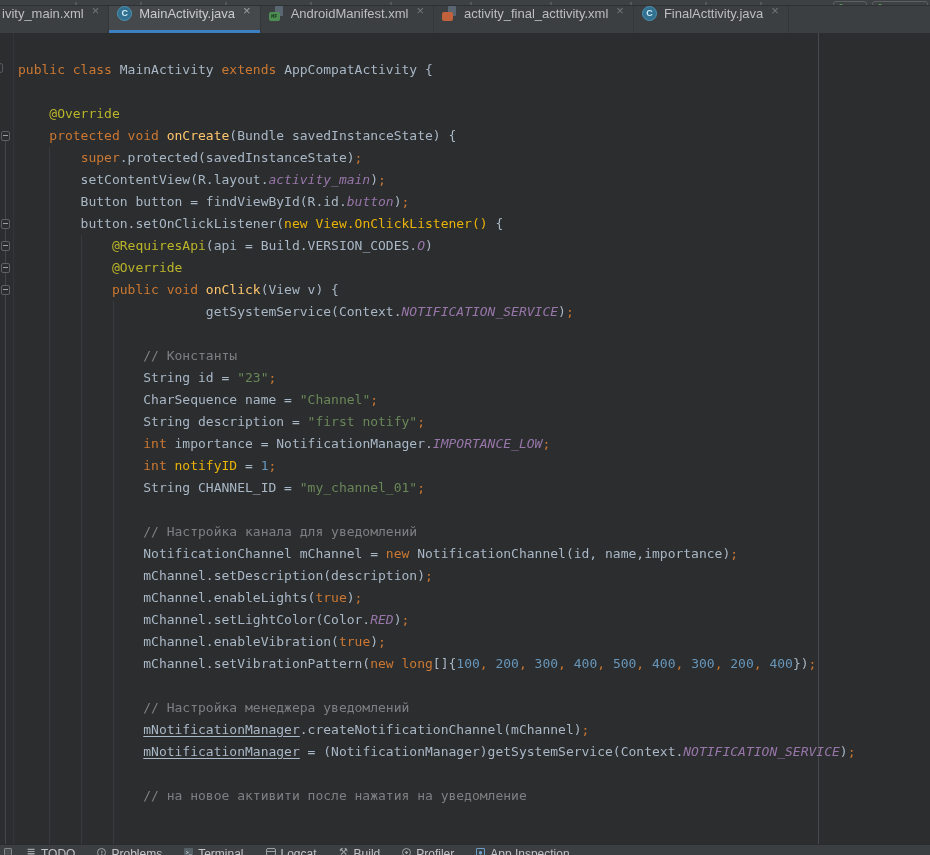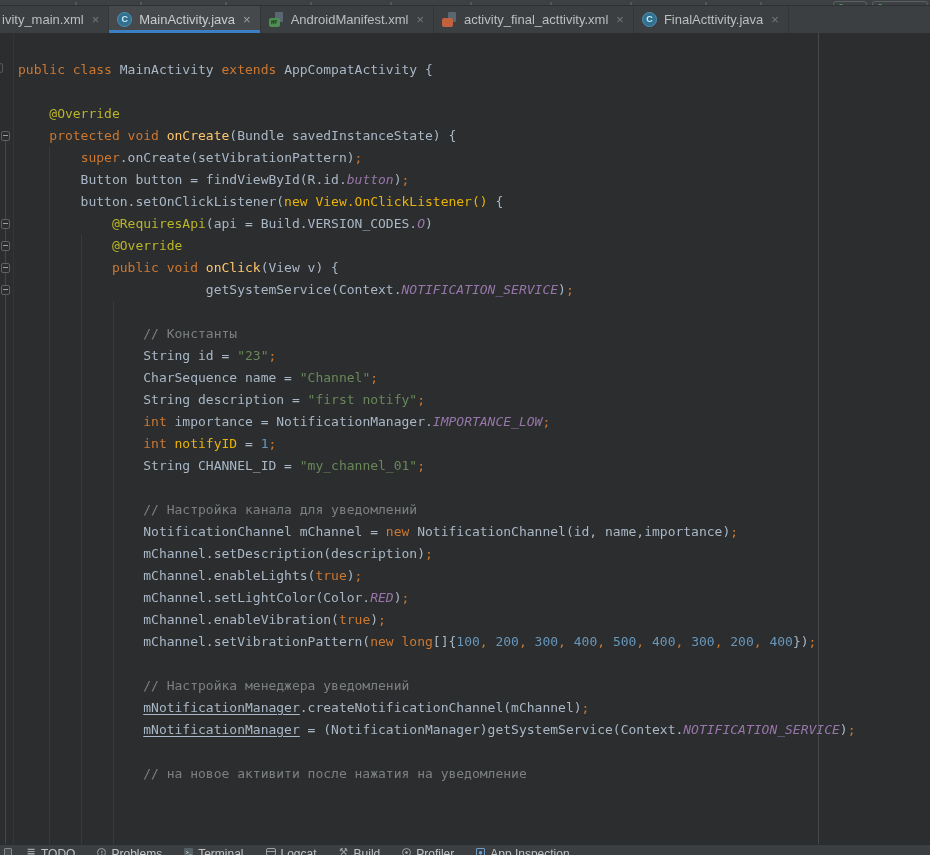--- a/index.html
+++ b/index.html
@@ -12,21 +12,21 @@
   .topstrip { position:absolute; left:0; top:0; width:930px; height:6px;
     background:#3e4144; border-bottom:1px solid rgba(0,0,0,.25); overflow:hidden; }
   .tick { position:absolute; top:2px; width:2px; height:4px; background:#55585b; }
   .tgroup { position:absolute; top:1px; height:12px; border:1px solid #5c6063; border-radius:3px; }
   .gdot { position:absolute; top:2px; width:4px; height:4px; border-radius:50%; background:#58a158; }
   .gdot2 { position:absolute; top:3px; width:3px; height:3px; border-radius:50%; background:#8a8e90; }
 
   
   .tabbar { position:absolute; left:0; top:6px; width:930px; height:27px;
     background:#3c3f41; display:flex; align-items:stretch; overflow:hidden; }
-  .tab { display:flex; align-items:center; padding:0 9px 0 8px; position:relative;
+  .tab { display:flex; padding:0 9px 0 8px; position:relative;
     font-size:13px; color:#bcbec0; border-right:1px solid #34373a; cursor:default; }
   .tab.first { padding-left:1px; }
   .tab.active { background:#45494c; color:#c9cbcd; }
   .tab.active::after { content:""; position:absolute; left:0; right:0; bottom:0; height:3px; background:#3a80c2; }
   .tlabel { margin:0 1px; white-space:nowrap; }
   .tclose { margin-left:7px; color:#75797c; font-size:13px; line-height:10px; }
   .tab.active .tclose { color:#9da2a5; }
   .ticon { width:15px; height:15px; margin-right:6px; position:relative; flex:none; }
   .class-icon span { display:block; width:15px; height:15px; border-radius:50%;
     background:#31708f; border:1px solid #4e93b4; color:#cdeaf7;
@@ -169,21 +169,22 @@
       </div>
     <div class="indent-guide" style="left:49px;top:114px"></div>
     <div class="indent-guide" style="left:81px;top:202px"></div>
     <div class="indent-guide" style="left:113px;top:268px"></div>
     <div class="margin-guide"></div>
     <div class="code">
         <div class="cl"><span class="t-k">public class </span><span class="t-d">MainActivity </span><span class="t-k">extends </span><span class="t-d">AppCompatActivity {</span></div>
         <div class="cl"></div>
         <div class="cl"><span class="t-d">    </span><span class="t-a">@Override</span></div>
         <div class="cl"><span class="t-d">    </span><span class="t-k">protected void </span><span class="t-m">onCreate</span><span class="t-d">(Bundle savedInstanceState) {</span></div>
-        <div class="cl"><span class="t-d">        </span><span class="t-k">super</span><span class="t-d">.onCreate(setVibrationPattern)</span><span class="t-k">;</span></div>
+        <div class="cl"><span class="t-d">        </span><span class="t-k">super</span><span class="t-d">.protected(savedInstanceState)</span><span class="t-k">;</span></div>
+        <div class="cl"><span class="t-d">        setContentView(R.layout.</span><span class="t-p">activity_main</span><span class="t-d">)</span><span class="t-k">;</span></div>
         <div class="cl"><span class="t-d">        Button button = findViewById(R.id.</span><span class="t-p">button</span><span class="t-d">)</span><span class="t-k">;</span></div>
         <div class="cl"><span class="t-d">        button.setOnClickListener(</span><span class="t-g">new View.OnClickListener()</span><span class="t-d"> {</span></div>
         <div class="cl"><span class="t-d">            </span><span class="t-a">@RequiresApi</span><span class="t-d">(api = Build.VERSION_CODES.</span><span class="t-p">O</span><span class="t-d">)</span></div>
         <div class="cl"><span class="t-d">            </span><span class="t-a">@Override</span></div>
         <div class="cl"><span class="t-d">            </span><span class="t-k">public void </span><span class="t-m">onClick</span><span class="t-d">(View v) {</span></div>
         <div class="cl"><span class="t-d">                        getSystemService(Context.</span><span class="t-p">NOTIFICATION_SERVICE</span><span class="t-d">)</span><span class="t-k">;</span></div>
         <div class="cl"></div>
         <div class="cl"><span class="t-c">                // Константы</span></div>
         <div class="cl"><span class="t-d">                String id = </span><span class="t-s">"23"</span><span class="t-k">;</span></div>
         <div class="cl"><span class="t-d">                CharSequence name = </span><span class="t-s">"Channel"</span><span class="t-k">;</span></div>

